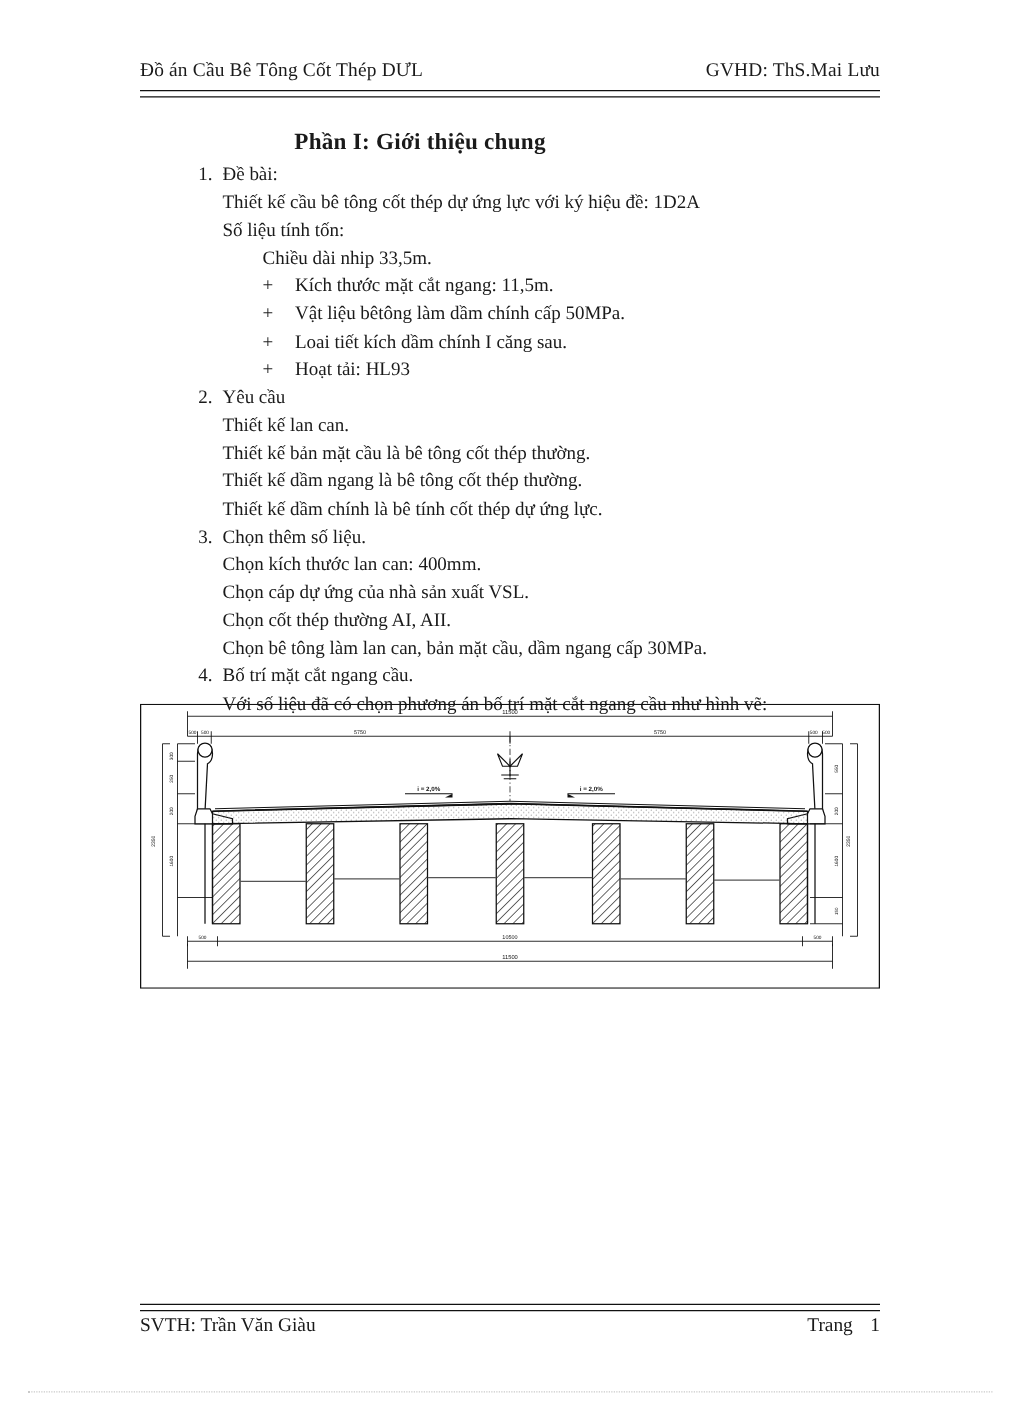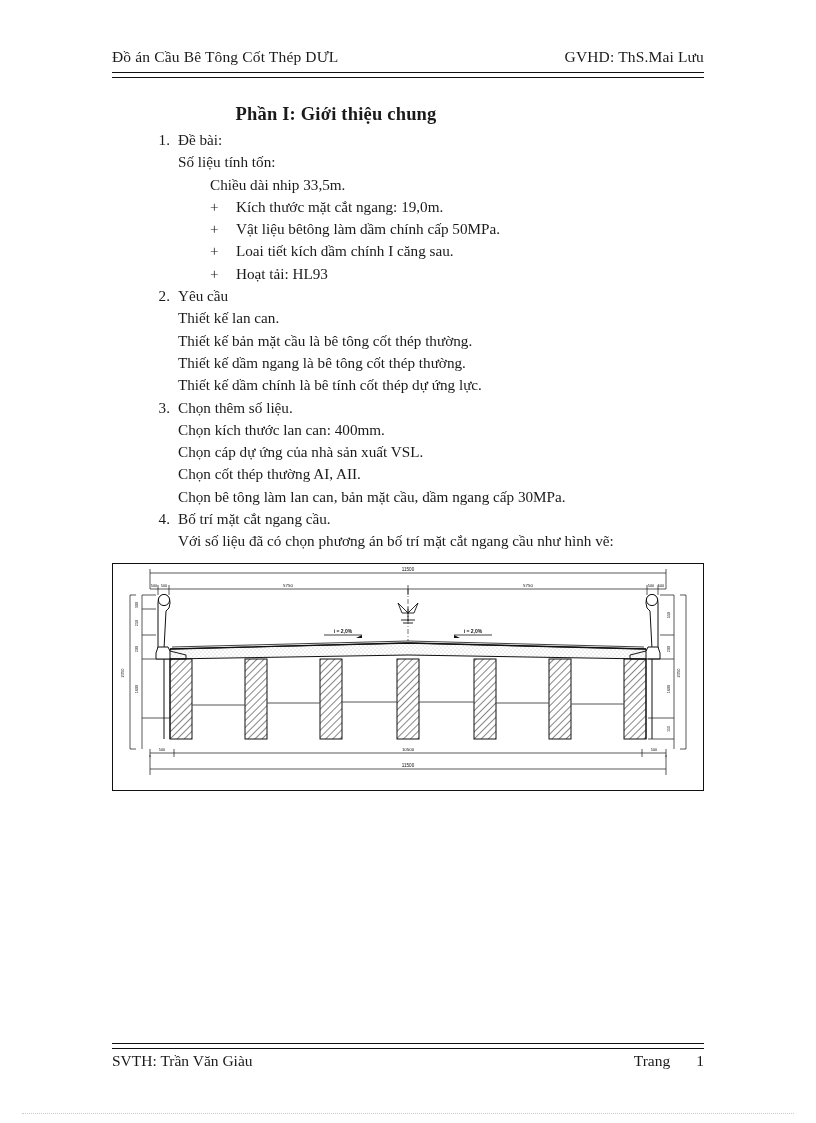--- a/index.html
+++ b/index.html
@@ -109,21 +109,21 @@
     position: absolute;
     left: 112px;
     top: 1052px;
     width: 592px;
     display: flex;
     justify-content: space-between;
     align-items: baseline;
     font-size: 15.5px;
     white-space: nowrap;
   }
-  .footer-right .page-word { margin-right: 26px; }
+  .footer-right .page-word { margin-right: 14px; }
 
   .bottom-dots {
     position: absolute;
     left: 22px;
     top: 1113px;
     width: 772px;
     border-top: 1px dotted #c9c9c9;
   }
 </style>
 </head>
@@ -137,24 +137,25 @@
   </div>
   <div class="rule-double rule-header"></div>
 
   <div class="doc-title">Phần I: Giới thiệu chung</div>
 
   <div class="body-block">
 
     <div class="line lvl-num">
       <span class="num">1.</span><span>Đề bài:</span>
     </div>
+    <div class="line lvl-1">Thiết kế cầu bê tông cốt thép dự ứng lực với ký hiệu đề: 1D2A</div>
     <div class="line lvl-1">Số liệu tính tốn:</div>
     <div class="line lvl-2">Chiều dài nhip 33,5m.</div>
     <div class="line lvl-plus">
-      <span class="plus">+</span><span>Kích thước mặt cắt ngang:  19,0m.</span>
+      <span class="plus">+</span><span>Kích thước mặt cắt ngang:  11,5m.</span>
     </div>
     <div class="line lvl-plus">
       <span class="plus">+</span><span>Vật liệu bêtông làm dầm chính cấp 50MPa.</span>
     </div>
     <div class="line lvl-plus">
       <span class="plus">+</span><span>Loai tiết kích dầm chính I căng sau.</span>
     </div>
     <div class="line lvl-plus">
       <span class="plus">+</span><span>Hoạt tải: HL93</span>
     </div>

